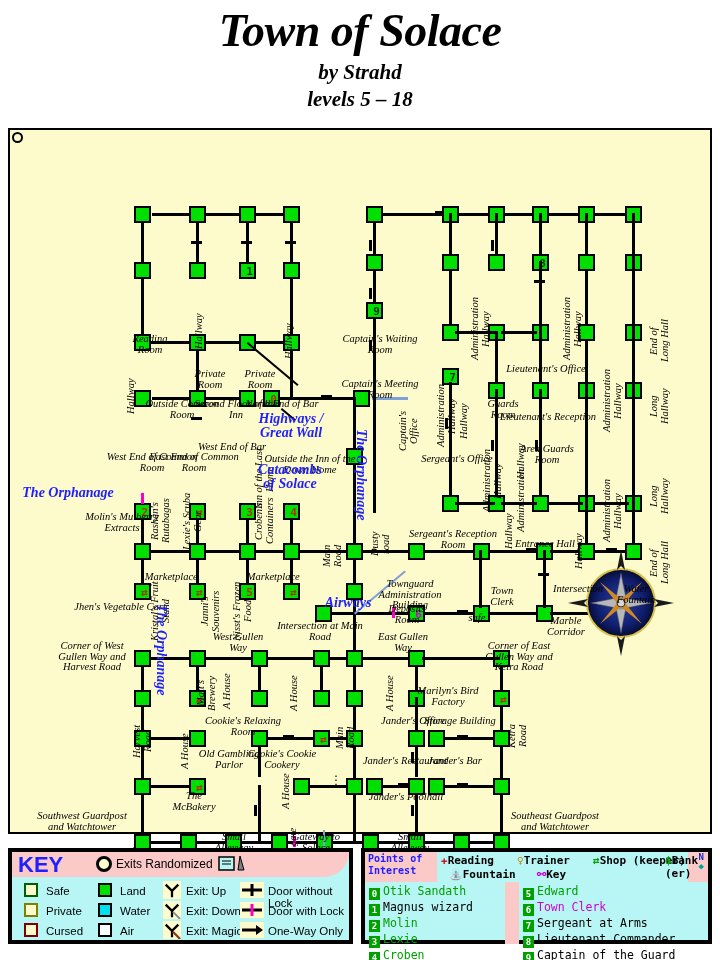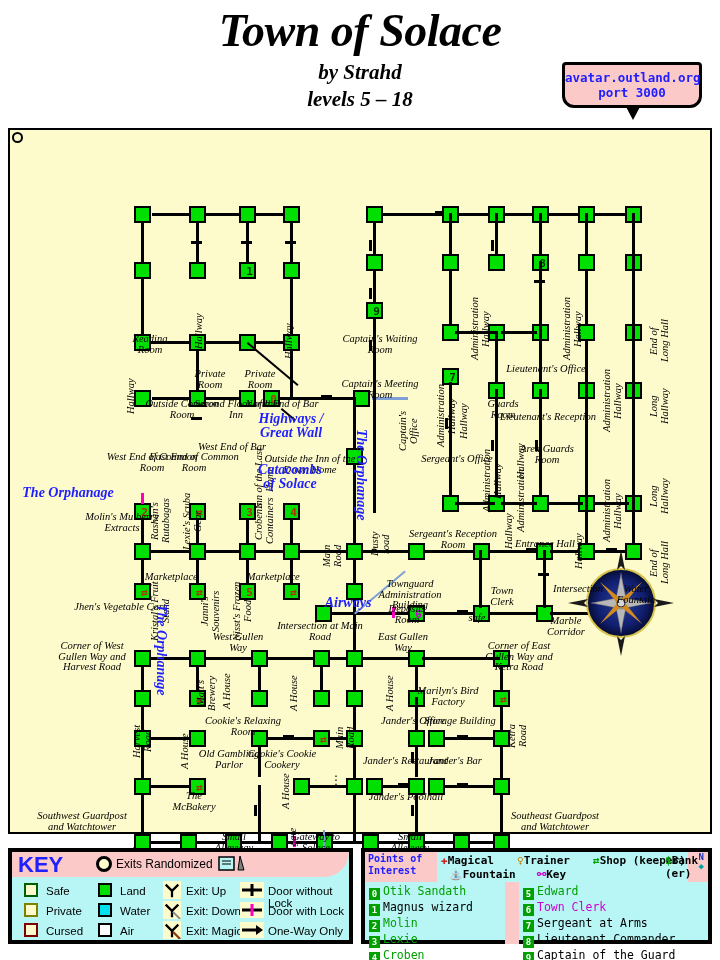--- a/index.html
+++ b/index.html
@@ -149,25 +149,20 @@
 <body>
 
 <div id="page">
 
   <div id="header">
     <div id="title">Town of Solace</div>
     <div id="byline">by Strahd</div>
     <div id="levels">levels 5 – 18</div>
 
 
-    <div class="banner" id="banner-right">
-      <div class="b1">avatar.outland.org</div>
-      <div class="b2">port 3000</div>
-      <div class="pin"></div>
-    </div>
   </div>
 
   <div id="map">
     <div class="curl"></div>
 
     <div class="edge h" style="left:142px;top:83px;width:138px;"></div>
     <div class="edge v" style="left:131px;top:83px;height:128px;"></div>
     <div class="edge v" style="left:186px;top:83px;height:56px;"></div>
     <div class="edge v" style="left:236px;top:83px;height:56px;"></div>
     <div class="edge v" style="left:280px;top:83px;height:56px;"></div>
@@ -660,21 +655,21 @@
   </div>
 
   <div id="legend-right">
     <div class="pinkband"></div>
     <div class="pinkcol"></div>
     <div class="pinkNE"></div>
     <div id="poi-title">Points of
 Interest</div>
 
     <div class="poihead" style="left:76px;top:2px;">
-      <span style="color:#cc2020;">✚</span><span>Magical</span>
+      <span style="color:#cc2020;">✚</span><span>Reading</span>
     </div>
     <div class="poihead" style="left:152px;top:2px;">
       <span style="color:#c08000;">♀</span><span>Trainer</span>
     </div>
     <div class="poihead" style="left:228px;top:2px;">
       <span style="color:#00a000;">⇄</span><span>Shop (keeper)</span>
     </div>
     <div class="poihead" style="left:300px;top:2px;">
       <span style="color:#00a000;">$</span><span>Bank (er)</span>
     </div>

